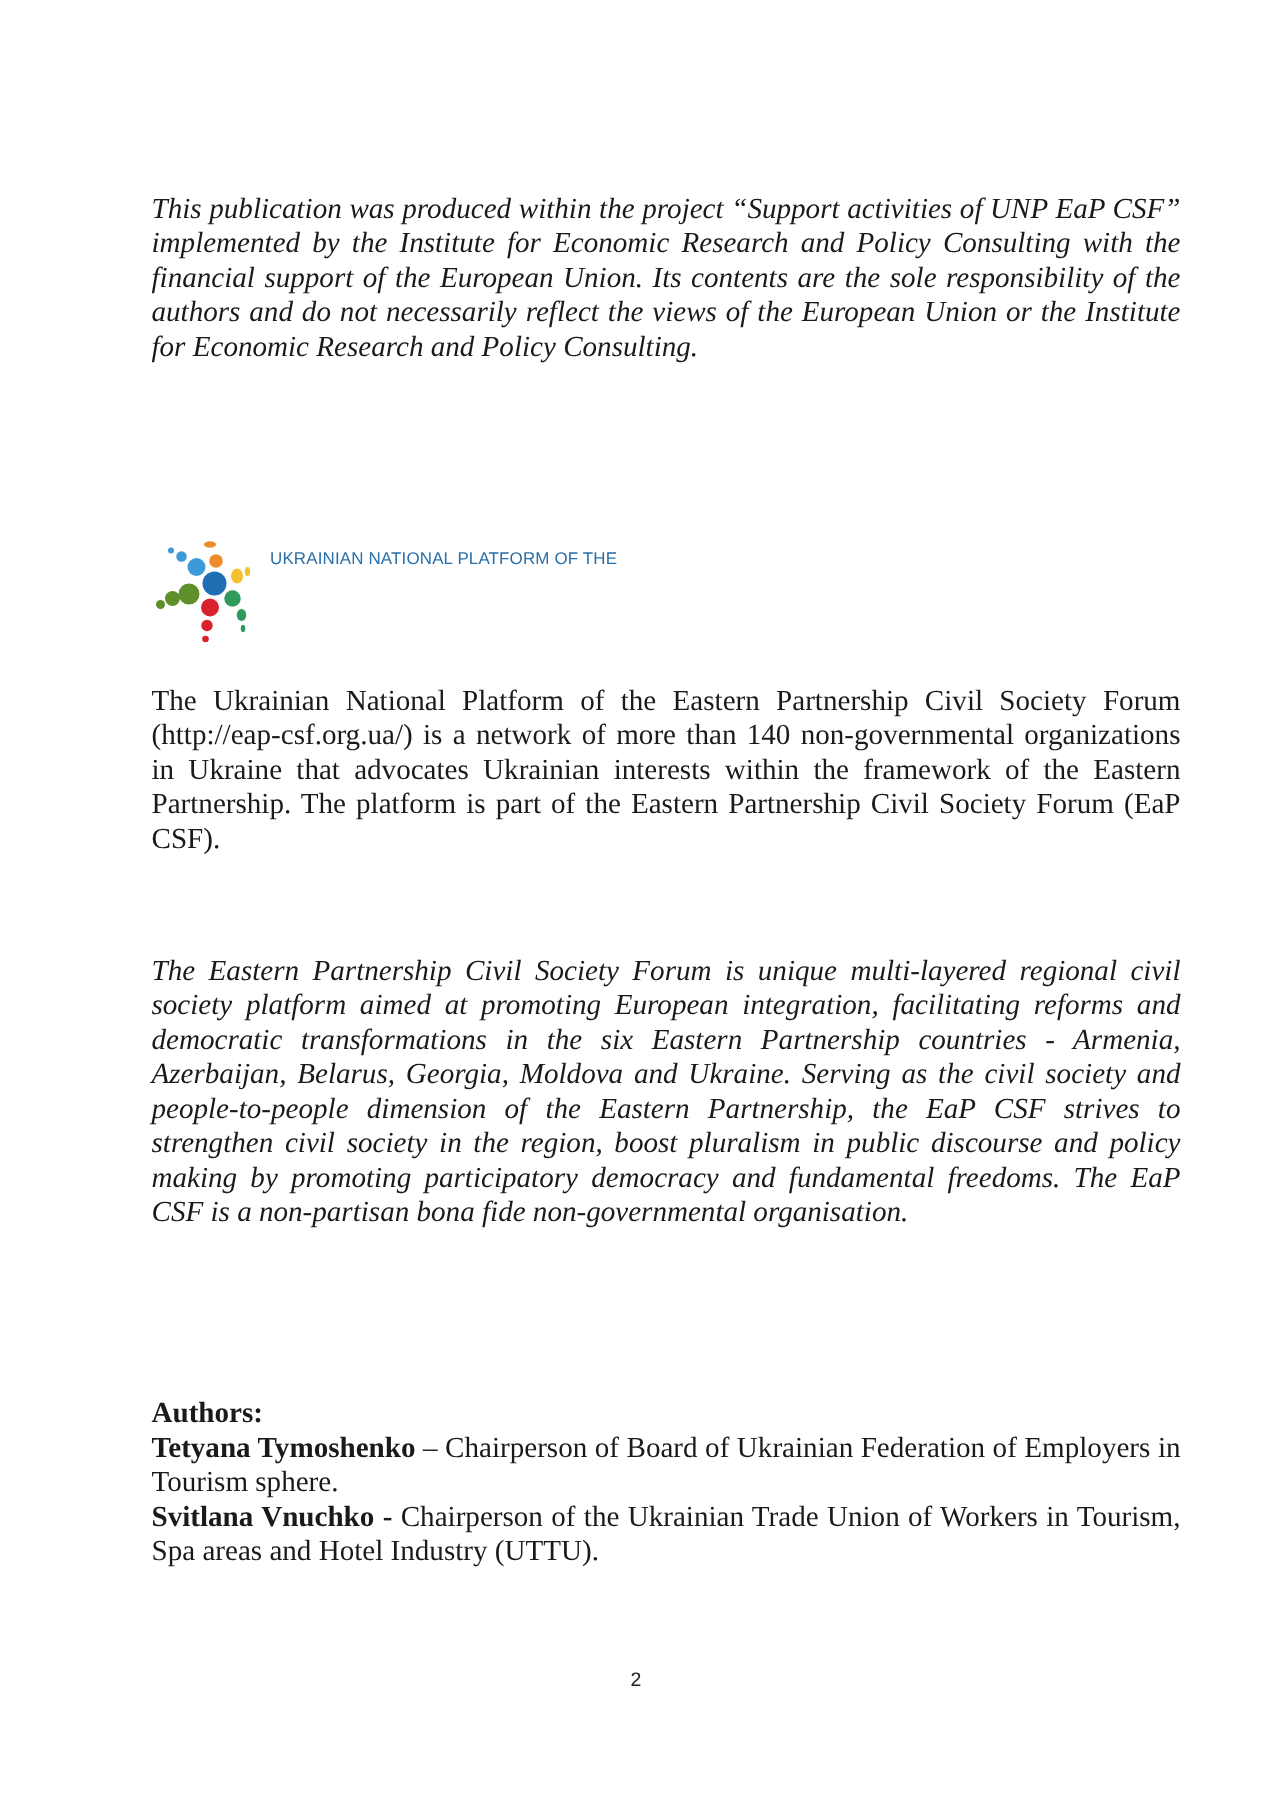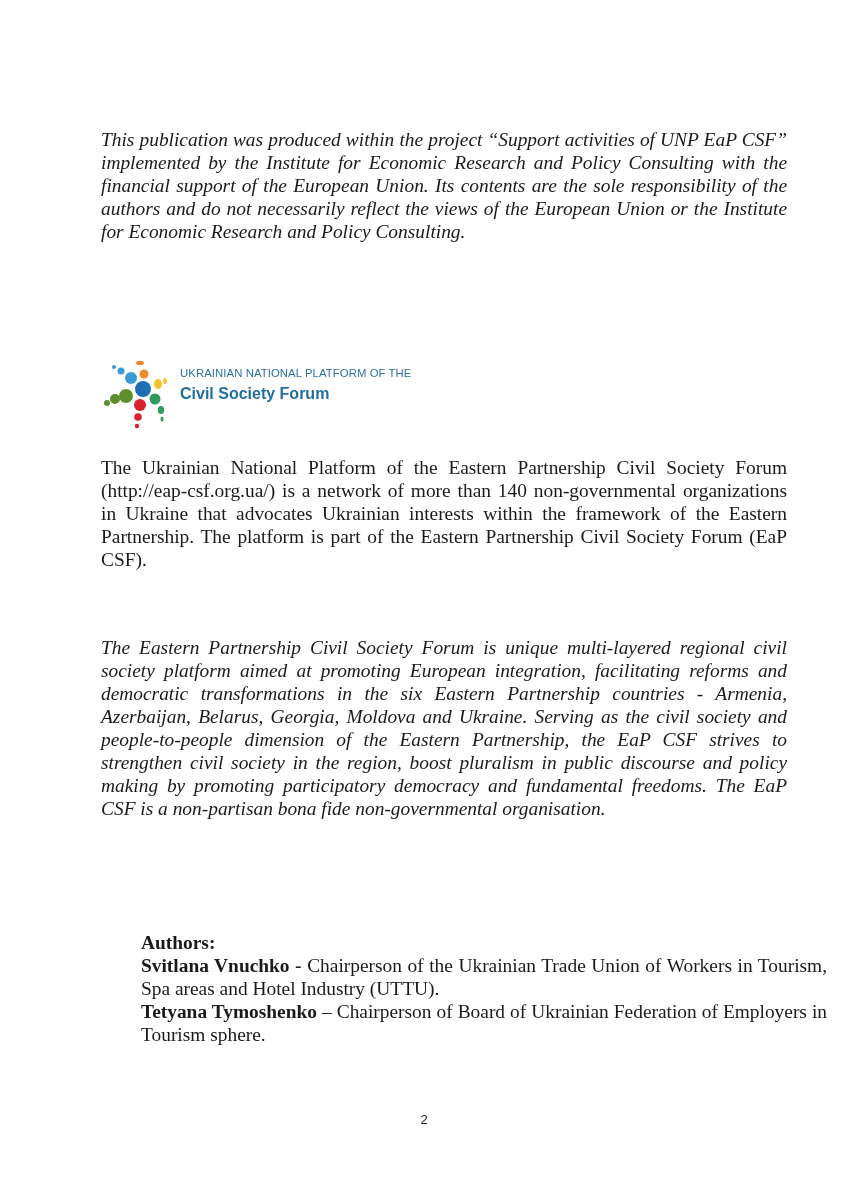--- a/index.html
+++ b/index.html
@@ -16,21 +16,21 @@
   .logo-mark { position: absolute; left: 0; top: 0; width: 76px; height: 74px; }
   .logo-text {
     position: absolute; left: 80px; top: 6px;
     font-family: "Liberation Sans", "DejaVu Sans", sans-serif; color: #2a6fa8;
   }
   .logo-line1, .logo-line2 { display: block; font-size: 11.3px; line-height: 20px; letter-spacing: 0.1px; text-align: center; }
   .logo-line3 { display: block; font-size: 16px; line-height: 22px; font-weight: bold; color: #1f6ea6; }
   .platform { top: 456px; font-family: Liberation Serif, serif; }
   .forum { top: 636px; font-style: italic; }
   .authors { position: absolute; left: 101px; top: 931px; width: 686px;
-    font-family: "Liberation Serif", "DejaVu Serif", serif; font-size: 19.4px; line-height: 23px; text-align: justify; margin-left: 40px; }
+    font-family: "Liberation Serif", "DejaVu Serif", serif; font-size: 19.4px; line-height: 23px; text-align: justify; }
   .authors-heading { font-weight: bold; display: block; }
   .author-name { font-weight: bold; }
   .page-number { position: absolute; left: 0; width: 848px; top: 1112px; text-align: center;
     font-family: "Liberation Sans", "DejaVu Sans", sans-serif; font-size: 13px; color: #222; }
 </style>
 </head>
 <body>
 
 <div class="page">
 
@@ -51,32 +51,31 @@
       <circle cx="7" cy="46" r="3" fill="#5f8f2a"></circle>
       <circle cx="55" cy="42" r="5.5" fill="#2f9a5b"></circle>
       <ellipse cx="61" cy="53" rx="3.2" ry="4" fill="#2f9a5b"></ellipse>
       <ellipse cx="62" cy="62" rx="1.5" ry="2.5" fill="#2f9a5b"></ellipse>
       <circle cx="40" cy="48" r="6" fill="#d8232f"></circle>
       <circle cx="38" cy="60" r="3.8" fill="#d8232f"></circle>
       <circle cx="37" cy="69" r="2.2" fill="#d8232f"></circle>
     </svg>
     <div class="logo-text">
       <span class="logo-line1">UKRAINIAN NATIONAL PLATFORM OF THE</span>
-      <span class="logo-line3">Civil Society Forum</span>
     </div>
   </div>
 
   <p class="para platform">The Ukrainian National Platform of the Eastern Partnership Civil Society Forum (http://eap-csf.org.ua/) is a network of more than 140 non-governmental organizations in Ukraine that advocates Ukrainian interests within the framework of the Eastern Partnership. The platform is part of the Eastern Partnership Civil Society Forum (EaP CSF).</p>
 
   <p class="para forum">The Eastern Partnership Civil Society Forum is unique multi-layered regional civil society platform aimed at promoting European integration, facilitating reforms and democratic transformations in the six Eastern Partnership countries - Armenia, Azerbaijan, Belarus, Georgia, Moldova and Ukraine. Serving as the civil society and people-to-people dimension of the Eastern Partnership, the EaP CSF strives to strengthen civil society in the region, boost pluralism in public discourse and policy making by promoting participatory democracy and fundamental freedoms. The EaP CSF is a non-partisan bona fide non-governmental organisation.</p>
 
   <div class="authors">
     <span class="authors-heading">Authors:</span>
     <div>
-      <span class="author-name">Svitlana Vnuchko -</span><span> Chairperson of the Ukrainian Trade Union of Workers in Tourism, Spa areas and Hotel Industry (UTTU).</span>
+      <span class="author-name">Tetyana Tymoshenko</span><span> – Chairperson of Board of Ukrainian Federation of Employers in Tourism sphere.</span>
     </div>
     <div>
-      <span class="author-name">Tetyana Tymoshenko</span><span> – Chairperson of Board of Ukrainian Federation of Employers in Tourism sphere.</span>
+      <span class="author-name">Svitlana Vnuchko -</span><span> Chairperson of the Ukrainian Trade Union of Workers in Tourism, Spa areas and Hotel Industry (UTTU).</span>
     </div>
   </div>
 
   <div class="page-number">2</div>
 </div>
 
 </body></html>

